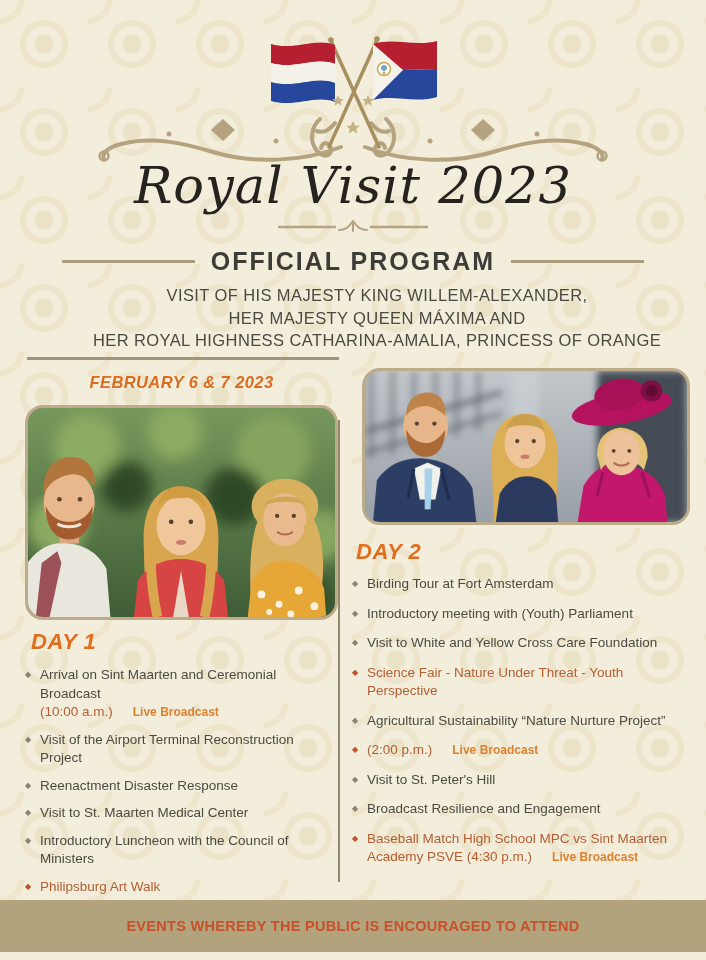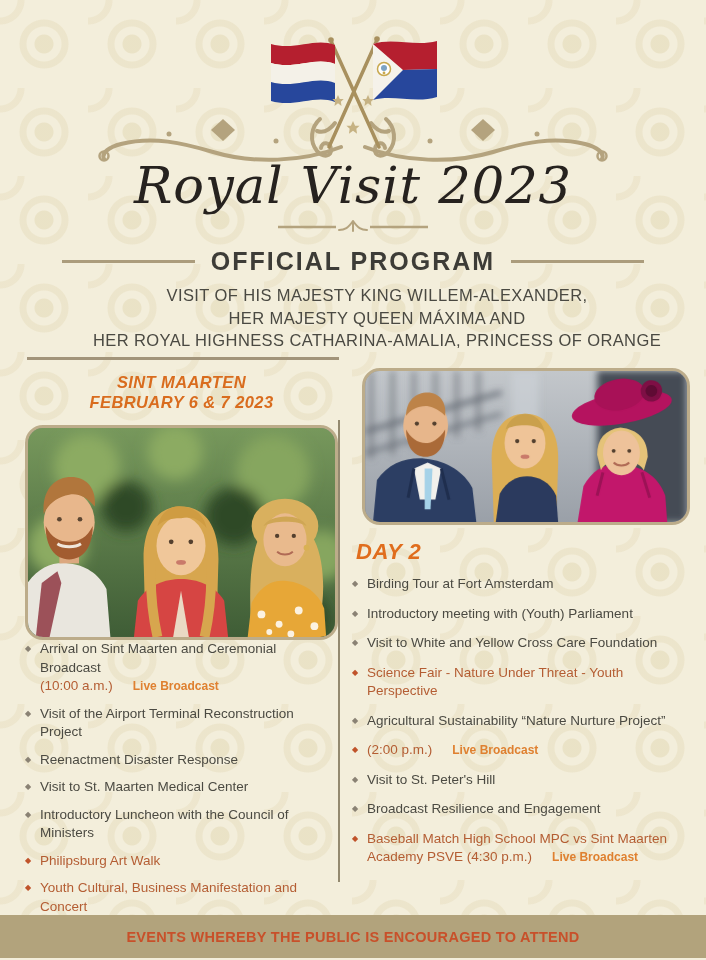--- a/index.html
+++ b/index.html
@@ -47,21 +47,21 @@
   .bullet{flex:0 0 15px;font-size:8px;line-height:18.5px;color:#8a8274;}
   li[data-variant="highlight"] .bullet{color:#c0532a;}
   li[data-variant="highlight"] .l1{color:#b45d33;}
   .etext{flex:1;}
   .l2{color:#b45d33;}
   .l2:empty{display:none;}
   .l2 .time:empty{display:none;}
   .live{font-size:12px;font-weight:bold;color:#df8030;}
   .live:not(:empty){margin-left:20px;}
   .l2w{display:block;}
-  footer.banner{position:absolute;left:0;right:0;bottom:2px;height:43px;background:#b2a37c;
+  footer.banner{position:absolute;left:0;right:0;bottom:8px;height:52px;background:#b2a37c;
     display:flex;align-items:center;justify-content:center;}
   .banner-text{font-size:14.5px;font-weight:bold;color:#c8502a;letter-spacing:.3px;}
 </style>
 </head>
 <body>
 
 <div class="poster">
 
   <svg class="emblem" viewBox="0 0 560 130">
 
@@ -131,21 +131,20 @@
     <div>VISIT OF HIS MAJESTY KING WILLEM-ALEXANDER,</div>
     <div>HER MAJESTY QUEEN MÁXIMA AND</div>
     <div>HER ROYAL HIGHNESS CATHARINA-AMALIA, PRINCESS OF ORANGE</div>
   </div>
 
   <div class="left-rule"></div>
   <div class="vdivider"></div>
 
   <div class="col-left">
     <div class="location">
-      <div>SINT MAARTEN</div>
       <div>FEBRUARY 6 &amp; 7 2023</div>
     </div>
 
     <figure class="photo photo-left">
       <svg viewBox="0 0 313 213" width="307" height="209">
         <defs>
           <linearGradient id="g1" x1="0" y1="0" x2="0" y2="1">
             <stop offset="0" stop-color="#77985c"></stop>
               <stop offset="1" stop-color="#3f5d36"></stop>
           </linearGradient>
@@ -205,20 +204,21 @@
           <circle cx="146" cy="116" r="2.4" fill="#54402e"></circle>
             <circle cx="166" cy="116" r="2.4" fill="#54402e"></circle>
           <ellipse cx="156" cy="137" rx="5" ry="2.4" fill="#c97a6a"></ellipse>
           <path d="M108,213 L112,176 C122,160 140,154 156,154 C172,154 190,160 200,176 L204,213 Z" fill="#d64543"></path>
           <polygon points="148,213 156,166 164,213" fill="#ead9c4"></polygon>
           <path d="M126,128 C124,156 126,186 132,213 M186,128 C188,156 186,186 180,213" stroke="#d7a64e" stroke-width="10" fill="none"></path>
         </g>
       </svg>
     </figure>
 
+    <h3 class="day-title">DAY 1</h3>
 
     <ul class="events">
       <li data-variant="normal">
         <span class="bullet">◆</span>
         <span class="etext"><span class="l1">Arrival on Sint Maarten and Ceremonial Broadcast</span><span class="l2w l2"><span class="time">(10:00 a.m.)</span><span class="live">Live Broadcast</span></span></span>
       </li>
       <li data-variant="normal">
         <span class="bullet">◆</span>
         <span class="etext"><span class="l1">Visit of the Airport Terminal Reconstruction Project</span></span>
       </li>

